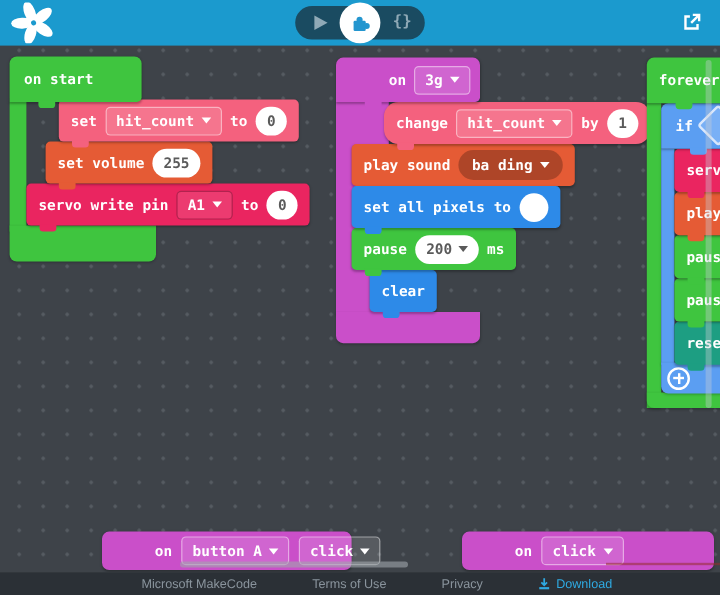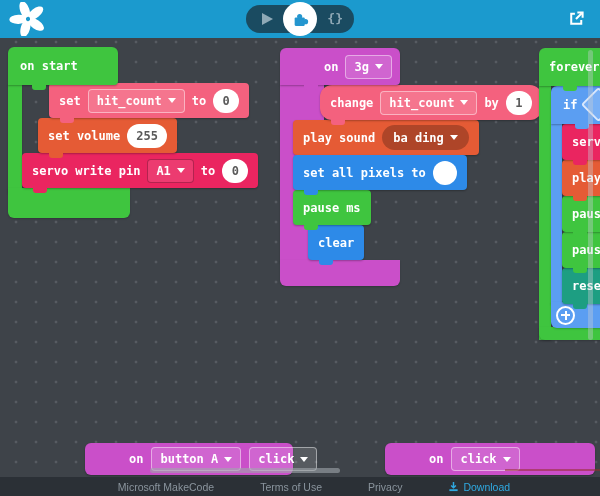--- a/index.html
+++ b/index.html
@@ -143,20 +143,24 @@
 
   <div class="part magenta" style="left:280px; top:47px; width:13px; height:177px;"></div>
   <div class="part magenta" style="left:280px; top:222px; width:120px; height:26px; border-radius:0 0 6px 6px;"></div>
 
   <div class="blk blue tab" style="left:308px; top:187px;">
     <span>clear</span>
   </div>
 
   <div class="blk green tab" style="left:293px; top:152px;">
     <span>pause</span>
+    <span class="oval">
+      <span>200</span>
+      <span class="caret"></span>
+    </span>
     <span>ms</span>
   </div>
 
   <div class="blk orange tab" style="left:293px; top:82px;">
     <span>play sound</span>
     <span class="ddpill">
       <span>ba ding</span>
       <span class="caret"></span>
     </span>
   </div>

